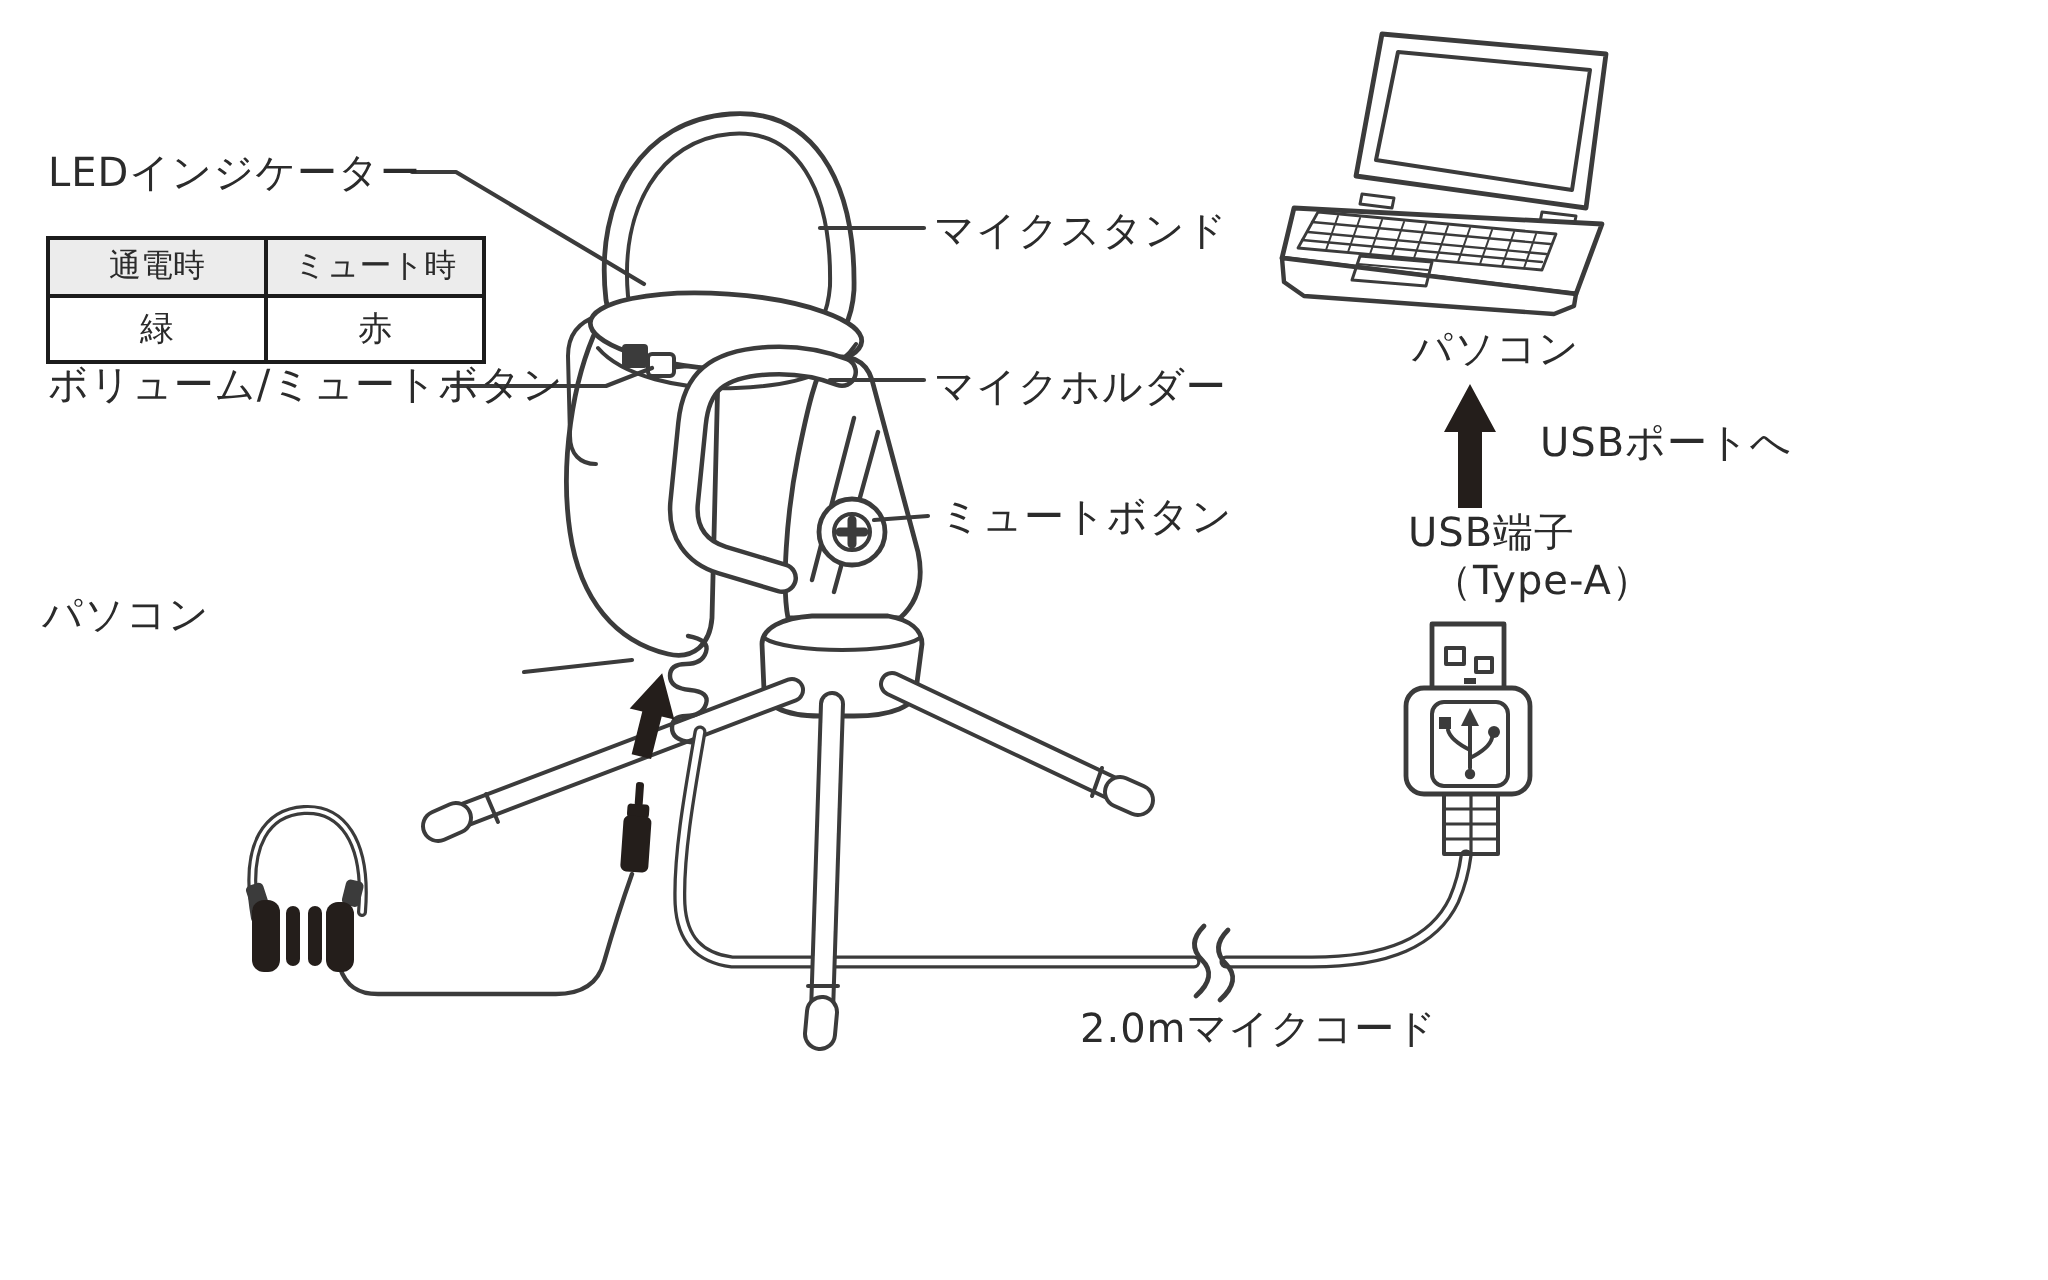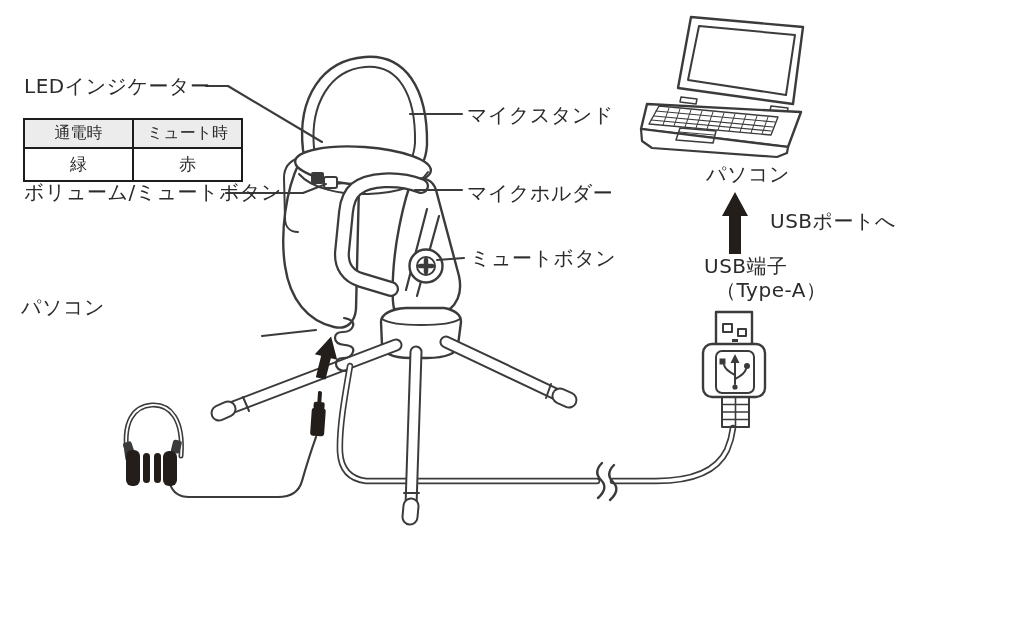--- a/index.html
+++ b/index.html
@@ -192,13 +192,14 @@
 
   <div class="lbl" style="left:24px;top:181px">ボリューム/ミュートボタン</div>
   <div class="lbl" style="left:21px;top:296px">パソコン</div>
   <div class="lbl" style="left:467px;top:104px">マイクスタンド</div>
   <div class="lbl" style="left:467px;top:182px">マイクホルダー</div>
   <div class="lbl" style="left:470px;top:247px">ミュートボタン</div>
   <div class="lbl" style="left:706px;top:163px">パソコン</div>
   <div class="lbl" style="left:770px;top:210px">USBポートへ</div>
   <div class="lbl" style="left:704px;top:255px">USB端子</div>
   <div class="lbl" style="left:716px;top:279px">（Type-A）</div>
+  <div class="lbl" style="left:540px;top:503px">2.0mマイクコード</div>
 </div>
 
 </body></html>

